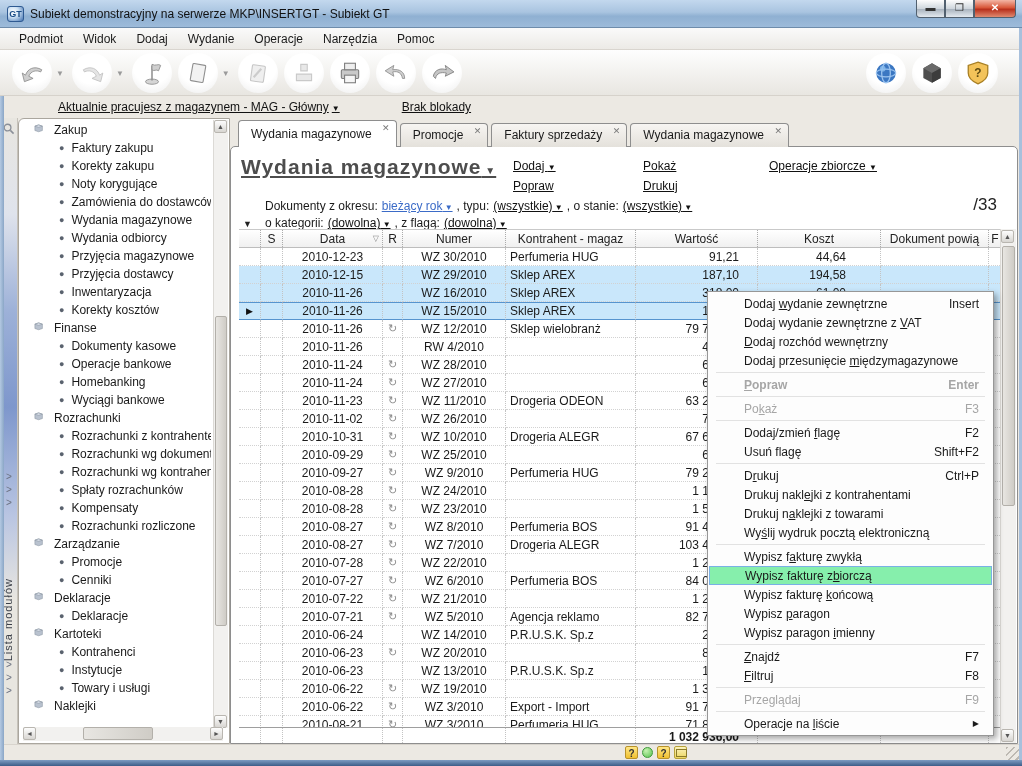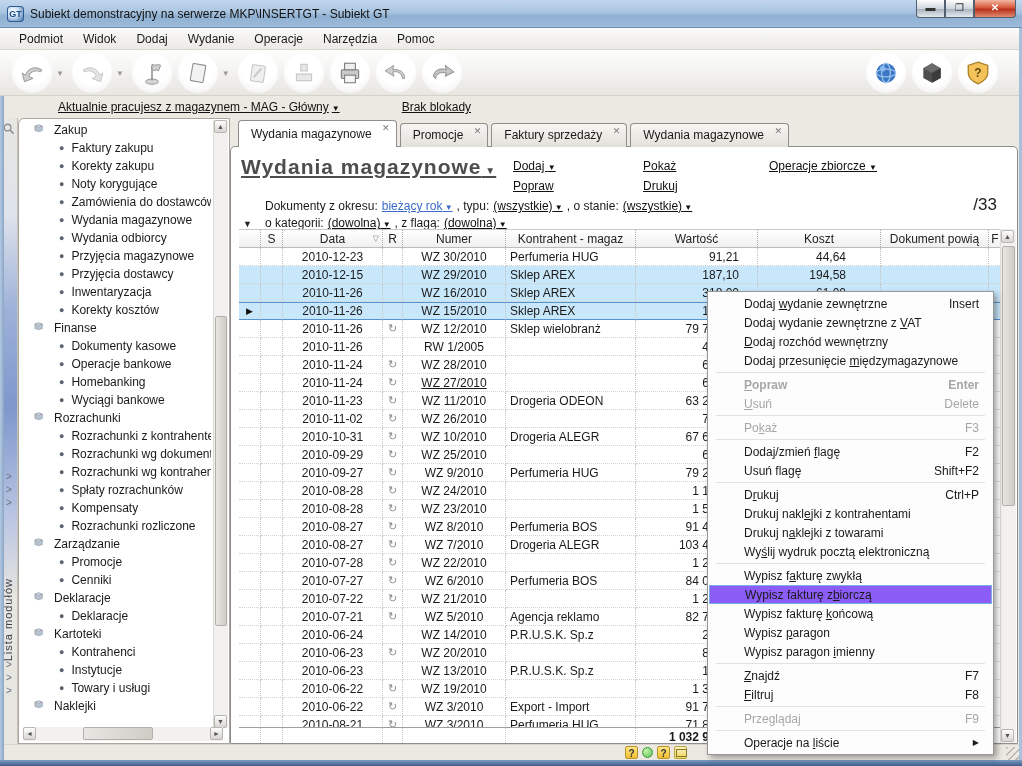--- a/index.html
+++ b/index.html
@@ -97,21 +97,21 @@
   .sumrow .c { border-right:1px dotted #c3c3c3; display:flex; align-items:center; justify-content:flex-end; }
   .gvscroll { position:absolute; right:1px; top:82px; width:16px; height:514px; background:#f2f1ef; border-left:1px solid #dcdad6; }
 
   
   .ctxmenu { position:absolute; left:707px; top:291px; width:287px; background:#fdfdfd; border:1px solid #979797; box-shadow:3px 3px 6px rgba(0,0,0,0.35); z-index:20; padding:2px 0; }
   .mi { height:19px; display:flex; align-items:center; padding:0 14px 0 36px; position:relative; }
   .mi .lab { flex:1; white-space:nowrap; overflow:hidden; }
   .mi .sc { margin-left:12px; }
   .mi.dis { color:#a6a6a6; }
   .mi.bold { font-weight:bold; }
-  .mi.hl { background:#8b5cf6; border:1px solid #7ab0e6; height:19px; margin:0 1px; padding:0 13px 0 35px; }
+  .mi.hl { background:#86efac; border:1px solid #7ab0e6; height:19px; margin:0 1px; padding:0 13px 0 35px; }
   .msep { height:1px; background:#e2e2e2; margin:2px 8px 2px 8px; }
   .msub { font-size:8px; }
 
   
   .statusbar { position:absolute; left:0; top:744px; width:1022px; height:16px; background:#ece9e3; border-top:1px solid #d8d4cd; }
   .sicons { position:absolute; left:625px; top:1px; display:flex; align-items:center; }
   .sic { width:13px; height:13px; margin-right:4px; border-radius:2px; font-size:10px; font-weight:bold; text-align:center; line-height:13px; }
   .sic.q { background:linear-gradient(180deg,#ffe787,#f0c030); border:1px solid #b8922a; color:#333; }
   .sic.dot { width:11px; height:11px; border-radius:50%; background:radial-gradient(circle at 35% 30%,#c6f2b0,#57c24e); border:1px solid #3f9a3a; }
   .sic.mail { background:linear-gradient(180deg,#fbf3c0,#ecd661); border:1px solid #b8a23a; position:relative; }
@@ -549,21 +549,21 @@
           <div class="c ar" style="width: 122px; padding-right: 18px;">79 795,00</div>
           <div class="c ar" style="width: 123px; padding-right: 34px;"></div>
           <div class="c al" style="width: 108px;"></div>
           <div class="c" style="width: 13px;"></div>
         </div>
         <div class="row">
           <div class="c" style="width: 22px;"></div>
           <div class="c" style="width: 22px;"></div>
           <div class="c" style="width: 100px;">2010-11-26</div>
           <div class="c" style="width: 20px;"></div>
-          <div class="c" style="width: 103px;">RW 1/2005</div>
+          <div class="c" style="width: 103px;">RW 4/2010</div>
           <div class="c al" style="width: 130px;"></div>
           <div class="c ar" style="width: 122px; padding-right: 18px;">410,00</div>
           <div class="c ar" style="width: 123px; padding-right: 34px;"></div>
           <div class="c al" style="width: 108px;"></div>
           <div class="c" style="width: 13px;"></div>
         </div>
         <div class="row">
           <div class="c" style="width: 22px;"></div>
           <div class="c" style="width: 22px;"></div>
           <div class="c" style="width: 100px;">2010-11-24</div>
@@ -577,21 +577,21 @@
           <div class="c al" style="width: 108px;"></div>
           <div class="c" style="width: 13px;"></div>
         </div>
         <div class="row">
           <div class="c" style="width: 22px;"></div>
           <div class="c" style="width: 22px;"></div>
           <div class="c" style="width: 100px;">2010-11-24</div>
           <div class="c" style="width: 20px;">
             <span class="ricon">↻</span>
           </div>
-          <div class="c" style="width: 103px; text-decoration: underline;">WZ 27/2010</div>
+          <div class="c" style="width: 103px;">WZ 27/2010</div>
           <div class="c al" style="width: 130px;"></div>
           <div class="c ar" style="width: 122px; padding-right: 18px;">630,00</div>
           <div class="c ar" style="width: 123px; padding-right: 34px;"></div>
           <div class="c al" style="width: 108px;"></div>
           <div class="c" style="width: 13px;"></div>
         </div>
         <div class="row">
           <div class="c" style="width: 22px;"></div>
           <div class="c" style="width: 22px;"></div>
           <div class="c" style="width: 100px;">2010-11-23</div>
@@ -888,24 +888,20 @@
       <span class="lab"><u>D</u>odaj rozchód wewnętrzny</span>
     </div>
     <div class="mi">
       <span class="lab">Dodaj przesunięcie <u>m</u>iędzymagazynowe</span>
     </div>
     <div class="msep"></div>
     <div class="mi dis bold">
       <span class="lab"><u>P</u>opraw</span>
       <span class="sc">Enter</span>
     </div>
-    <div class="mi dis">
-      <span class="lab"><u>U</u>suń</span>
-      <span class="sc">Delete</span>
-    </div>
     <div class="msep"></div>
     <div class="mi dis">
       <span class="lab">Po<u>k</u>aż</span>
       <span class="sc">F3</span>
     </div>
     <div class="msep"></div>
     <div class="mi">
       <span class="lab">Dodaj/zmień <u>f</u>lagę</span>
       <span class="sc">F2</span>
     </div>

